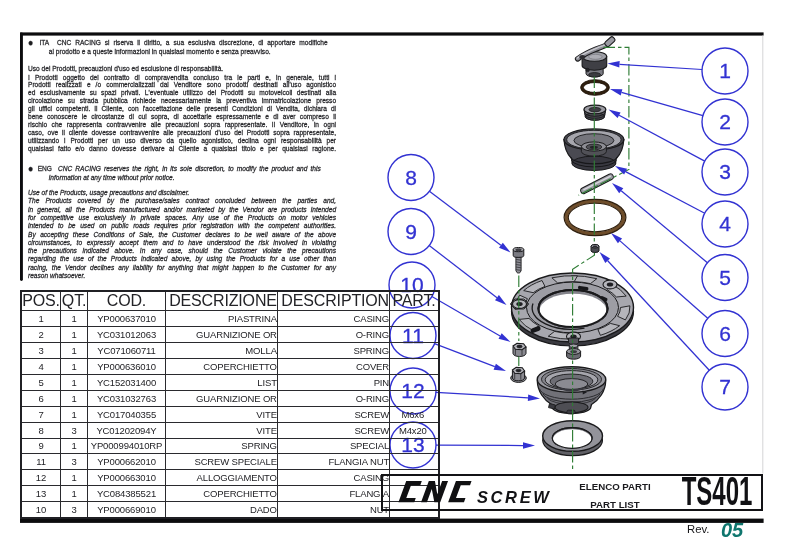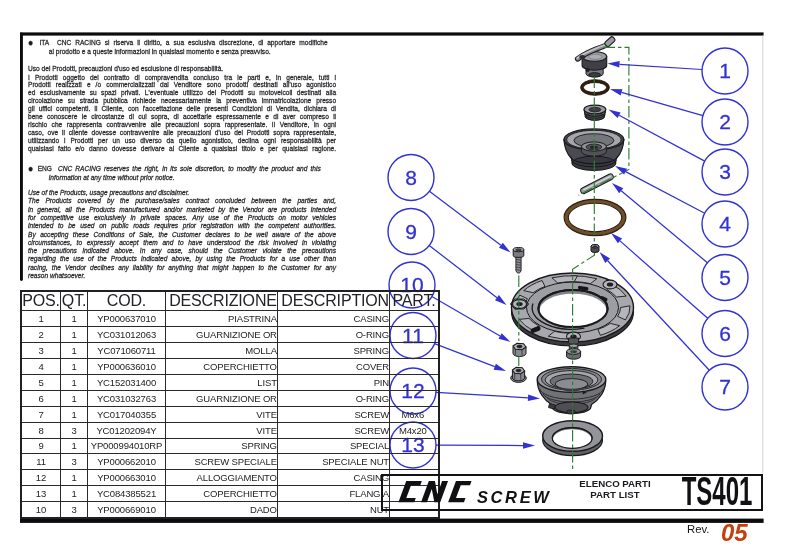--- a/index.html
+++ b/index.html
@@ -8,24 +8,24 @@
 .ln.j{white-space:normal;text-align:justify;text-align-last:justify;word-spacing:-0.2px}
 .it{font-style:italic}
 .up{font-style:normal}
 .bu{font-size:10.2px;line-height:1px;vertical-align:-0.6px}
 #ptable{position:absolute;left:20.2px;top:290px;border-collapse:collapse;table-layout:fixed;border:2.2px solid #202024;font-size:9.5px;letter-spacing:-0.15px;color:#232327}
 #ptable td{border:1.3px solid #2a2a2e;height:14.95px;text-align:center;padding:0;overflow:hidden;white-space:nowrap}
 #ptable tr.hd td{height:14.1px;font-size:16px}
 #ptable td.l{text-align:right;padding-left:3.5px}
 #tblock{position:absolute;left:381px;top:474px;width:377.6px;height:32.7px;border:2px solid #131316}
 #racing{position:absolute;left:94px;top:12.4px;font-size:16.5px;font-weight:bold;font-style:italic;letter-spacing:2.6px;color:#121215}
-#elenco{position:absolute;left:167px;top:1.5px;width:130px;text-align:center;font-size:9.7px;font-weight:bold;line-height:11px;color:#1a1a1e}
+#elenco{position:absolute;left:167px;top:1.5px;width:130px;text-align:center;font-size:9.7px;font-weight:bold;line-height:18px;color:#1a1a1e}
 #ts401{position:absolute;left:274px;top:-7.3px;width:120px;text-align:center;font-size:40px;font-weight:bold;transform:scaleX(.6);transform-origin:50% 0;color:#111114}
 #rev{position:absolute;left:687px;top:523.2px;font-size:11.3px;color:#131316}
-#rev05{position:absolute;left:721px;top:519.3px;font-size:24px;font-weight:bold;font-style:italic;color:#c2410c}
+#rev05{position:absolute;left:721px;top:519.3px;font-size:20px;font-weight:bold;font-style:italic;color:#0f766e}
 </style></head>
 <body>
 <div id="page">
 <svg width="787" height="552" style="position:absolute;left:0;top:0">
       <rect x="20" y="32.4" width="743.6" height="3.2" fill="#0c0c0e"></rect>
 <line x1="21.45" y1="34" x2="21.45" y2="279.6" stroke="#0c0c0e" stroke-width="2.9" stroke-linecap="round"></line>
 <rect x="20" y="518.6" width="743.6" height="4.3" fill="#0c0c0e"></rect>
 <rect x="762.3" y="35.5" width="1" height="438" fill="#d4d4d6"></rect>
 <g>
 <path d="M586.2,63 L586,73.6 A8.6,3.4 0 0 0 603.2,73.6 L603,63 Z" fill="#7a7a82" stroke="#1a1a1c" stroke-width="1"></path>
@@ -342,21 +342,21 @@
           <td>YP000994010RP</td>
           <td class="l">SPRING</td>
           <td class="l">SPECIAL</td>
           <td>&nbsp;</td>
         </tr>
 <tr>
           <td>11</td>
           <td>3</td>
           <td>YP000662010</td>
           <td class="l">SCREW SPECIALE</td>
-          <td class="l">SPECIALE NUT</td>
+          <td class="l">FLANGIA NUT</td>
           <td>&nbsp;</td>
         </tr>
 <tr>
           <td>12</td>
           <td>1</td>
           <td>YP000663010</td>
           <td class="l">ALLOGGIAMENTO</td>
           <td class="l">CASING</td>
           <td>&nbsp;</td>
         </tr>

